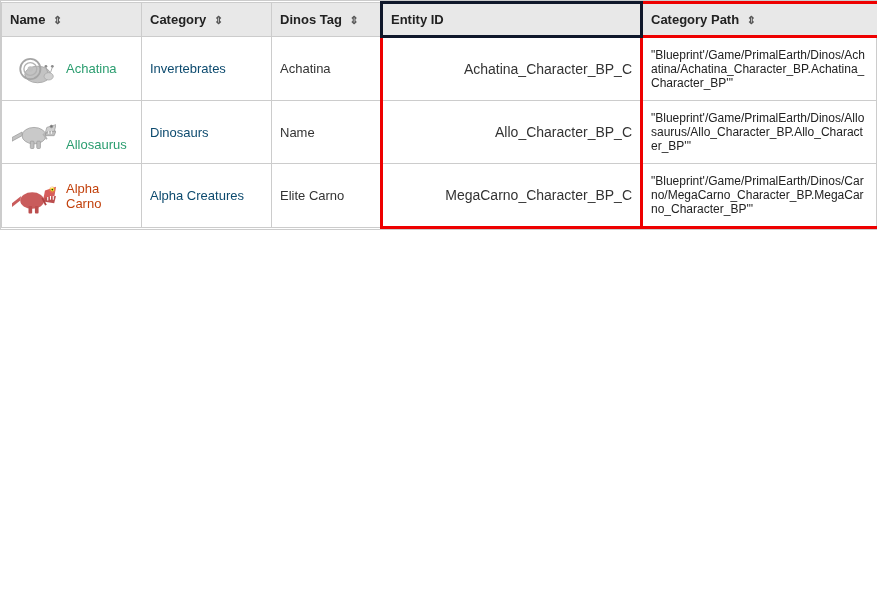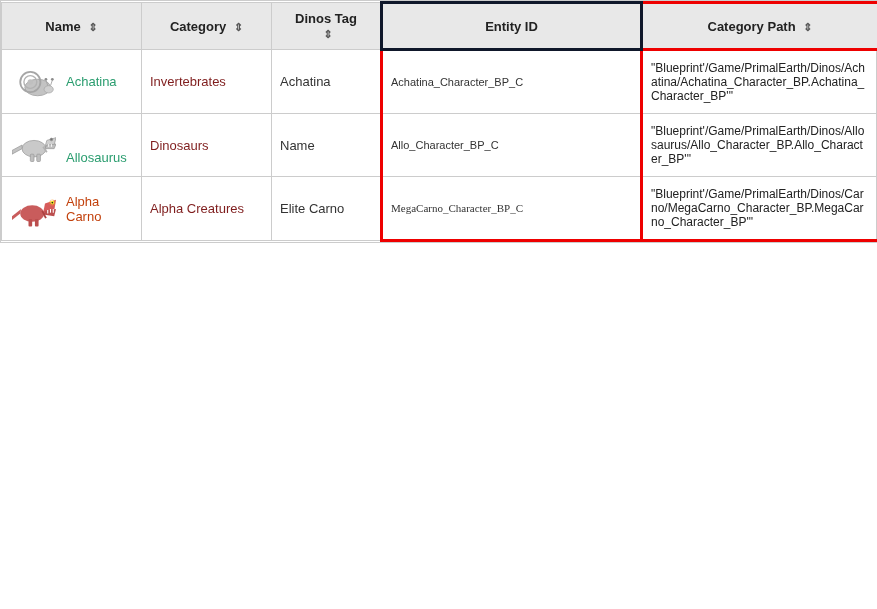--- a/index.html
+++ b/index.html
@@ -22,22 +22,22 @@
       border-collapse: collapse;
       table-layout: fixed;
     }
 
     thead tr {
       background-color: #e8e8e8;
     }
 
     th {
       border: 1px solid #ccc;
-      padding: 8px 22px;
-      text-align: center;
+      padding: 8px 8px;
+      text-align: left;
       font-weight: bold;
       font-size: 13px;
       color: #222;
       vertical-align: middle;
     }
 
     th .sort-arrow {
       display: inline-block;
       margin-left: 4px;
       color: #555;
@@ -97,27 +97,27 @@
     .creature-icon {
       width: 48px;
       height: 40px;
       flex-shrink: 0;
       display: flex;
       align-items: center;
       justify-content: center;
     }
 
     .category-link {
-      color: #7f1d1d;
+      color: #0c4a6e;
       font-weight: normal;
     }
 
     .entity-id-cell {
-      text-align: left;
-      font-size: 11px;
+      text-align: right;
+      font-size: 14px;
     }
 
     
     .icon-achatina svg,
     .icon-allosaurus svg,
     .icon-alphacarno svg {
       width: 44px;
       height: 38px;
     }
   </style>
@@ -275,21 +275,21 @@
             </div>
             <span style="color:#c2410c;">Alpha Carno</span>
           </div>
         </td>
         <td>
           <span class="category-link">Alpha Creatures</span>
         </td>
         <td>
           <span>Elite Carno</span>
         </td>
-        <td class="highlighted-col-cell entity-id-cell" style="border-bottom:3px solid #e00;font-family:Liberation Serif, serif;">
+        <td class="highlighted-col-cell entity-id-cell" style="border-bottom:3px solid #e00;">
           <span>MegaCarno_Character_BP_C</span>
         </td>
         <td class="blueprint-cell-last">
           <span>"Blueprint'/Game/PrimalEarth/Dinos/Carno/MegaCarno_Character_BP.MegaCarno_Character_BP'"</span>
         </td>
       </tr>
     </tbody>
   </table>
 </div>
 

